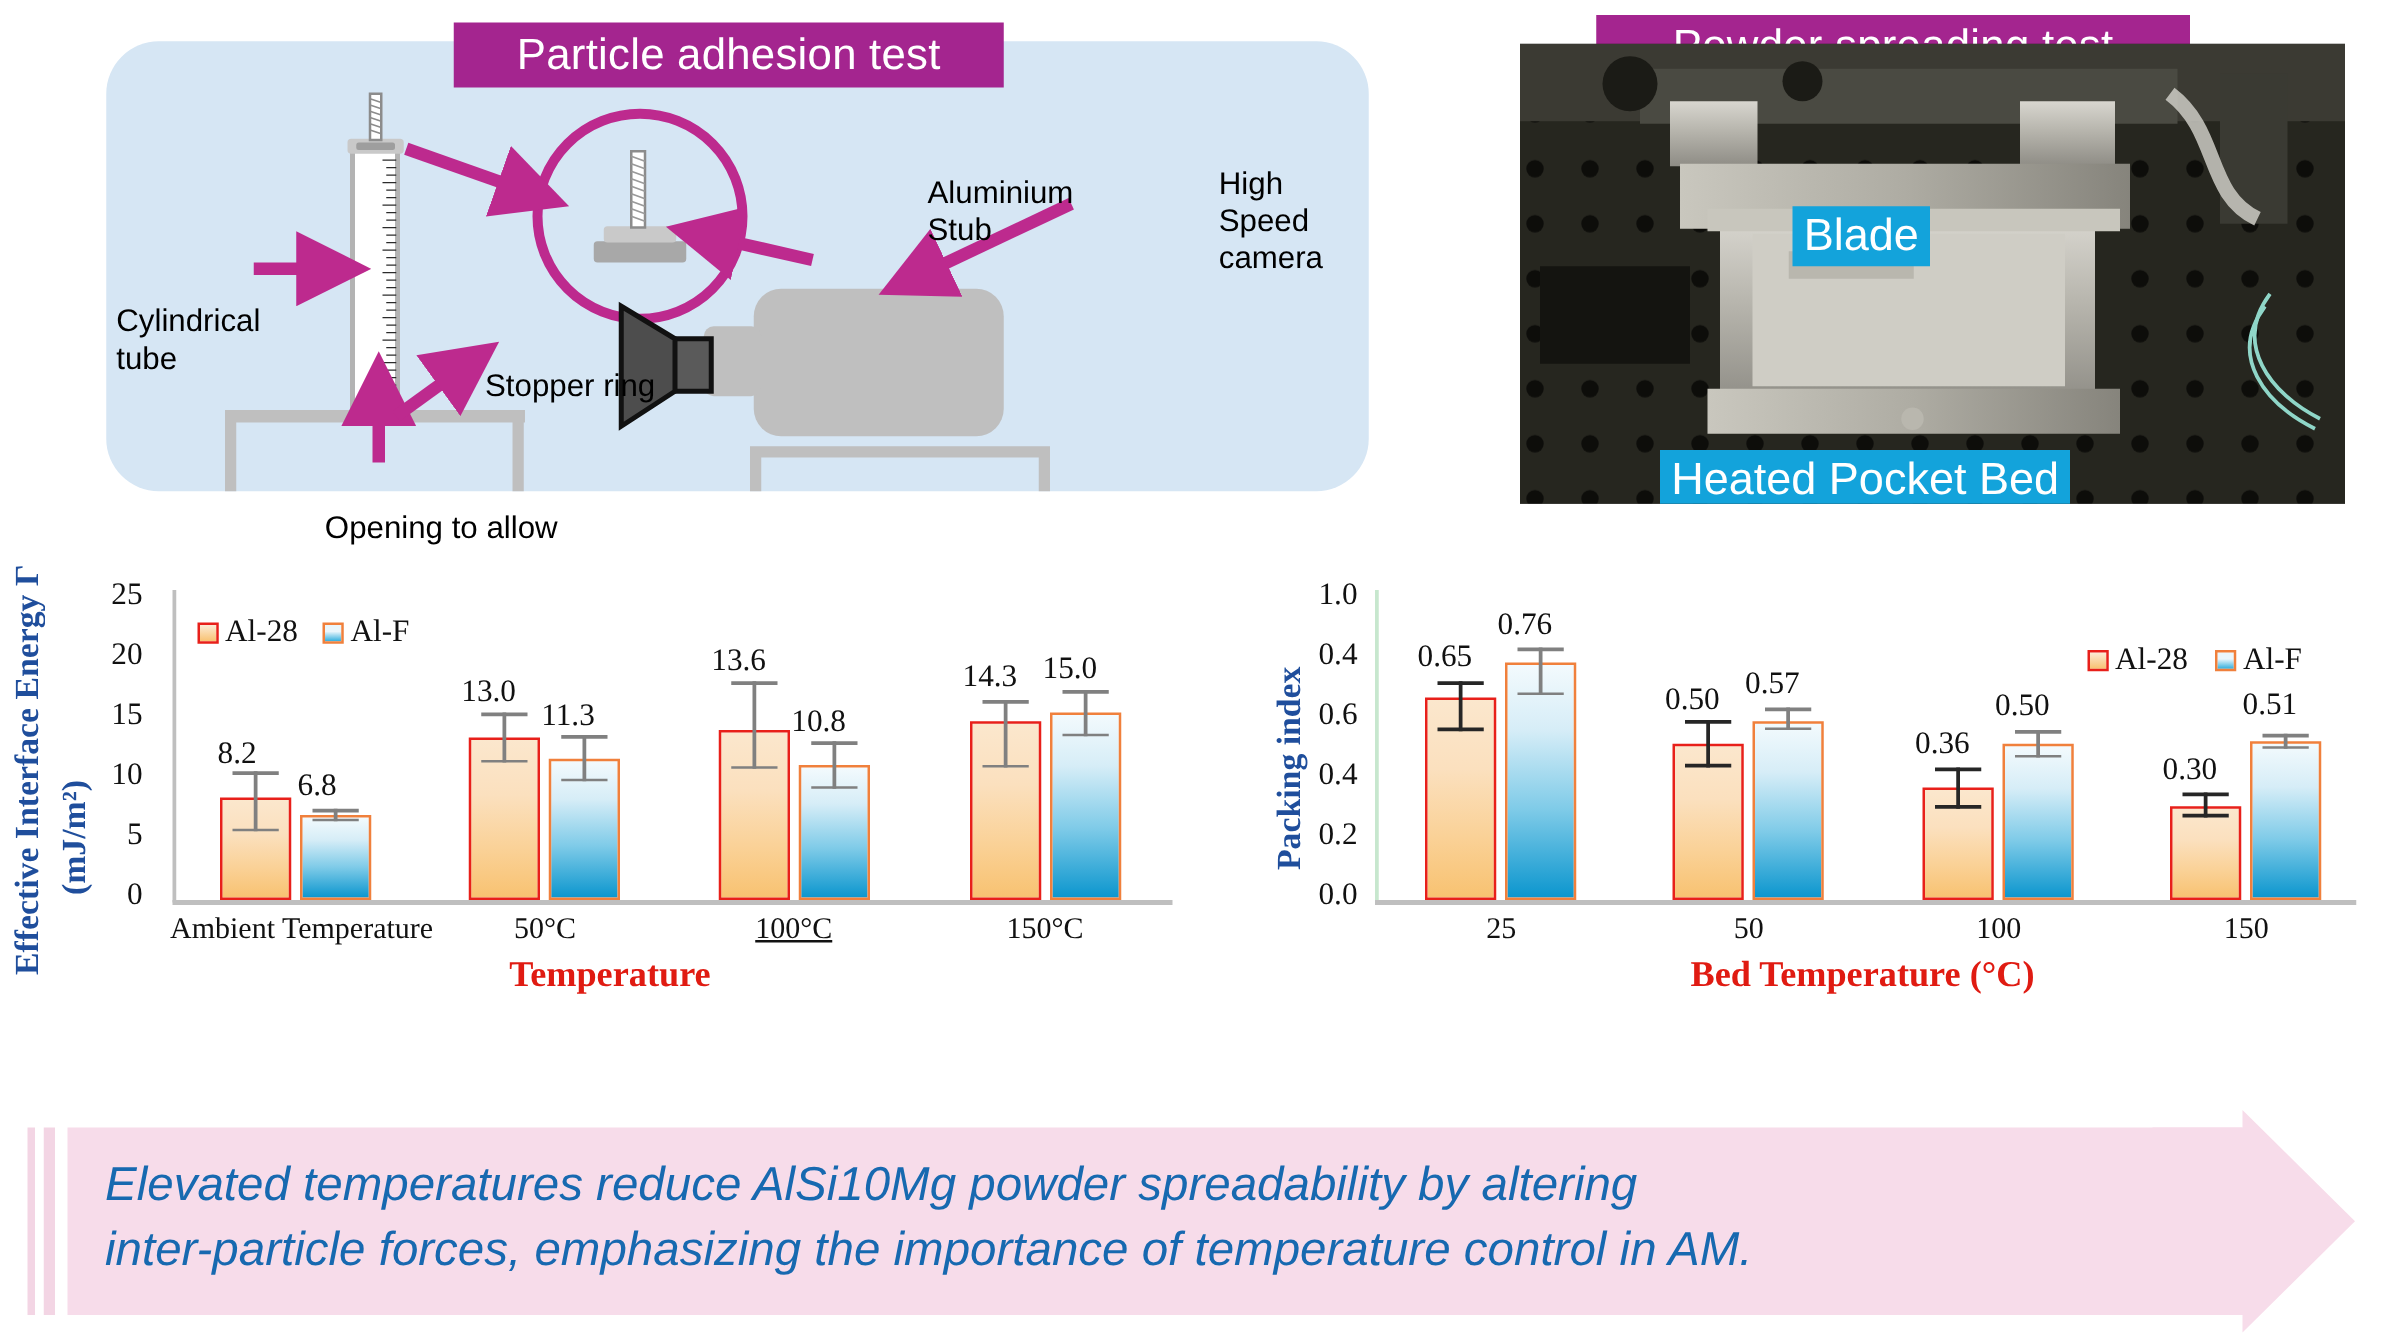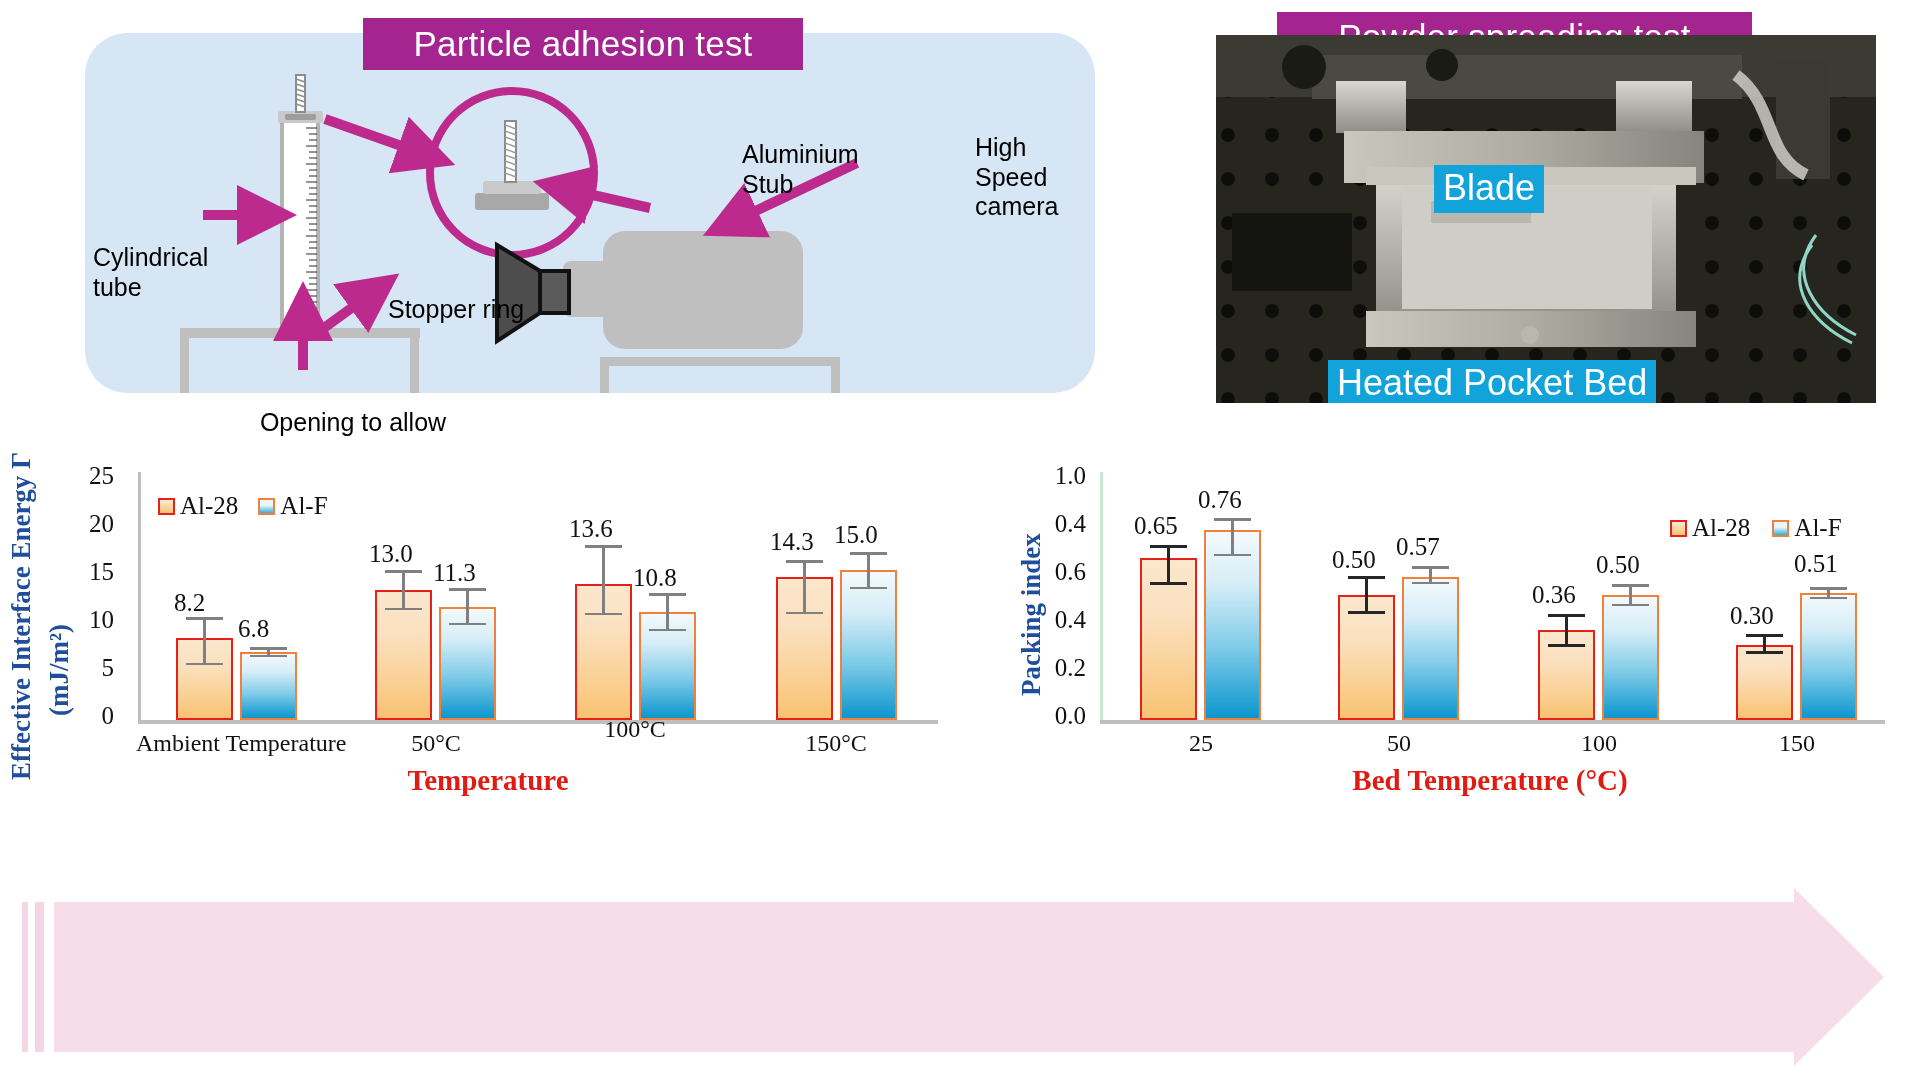--- a/index.html
+++ b/index.html
@@ -377,21 +377,21 @@
   <div class="bar b" style="left:840px;top:100px;width:57px;height:150px;"></div>
   <div class="errbar" style="left:850px;top:82px;width:37px;height:37px;">
     <div class="stem"></div>
       <div class="cap" style="top:0;"></div>
       <div class="cap" style="bottom:0;"></div>
   </div>
   <div class="vallab" style="left:834px;top:51px;width:70px;">15.0</div>
 
   <div class="xtick" style="left:136px;top:260px;width:200px;">Ambient Temperature</div>
   <div class="xtick" style="left:386px;top:260px;width:100px;">50°C</div>
-  <div class="xtick" style="left:585px;top:246px;width:100px;">100°C</div>
+  <div class="xtick" style="left:585px;top:260px;width:100px;text-decoration:underline;">100°C</div>
   <div class="xtick" style="left:786px;top:260px;width:100px;">150°C</div>
 
   <div class="xlab" style="left:338px;top:294px;width:300px;">Temperature</div>
 </div>
 
 <div class="chart-wrap" style="left:1010px;top:470px;width:895px;height:420px;">
 
   <div class="ylab" style="left:6px;top:30px;height:230px;font-size:27px;">Packing index</div>
 
   <div class="ytick" style="left:22px;top:-8px;width:54px;">1.0</div>
@@ -486,13 +486,17 @@
 
   <div class="xlab" style="left:280px;top:294px;width:400px;">Bed Temperature (°C)</div>
 </div>
 
 <div id="conclusion">
   <div id="concl-bar1"></div>
   <div id="concl-bar2"></div>
   <div id="concl-body"></div>
   <div id="concl-arrow-stem"></div>
   <div id="concl-arrow"></div>
+  <div id="concl-text">
+    <div>Elevated temperatures reduce AlSi10Mg powder spreadability by altering</div>
+    <div>inter-particle forces, emphasizing the importance of temperature control in AM.</div>
+  </div>
 </div>
 
 </body></html>

